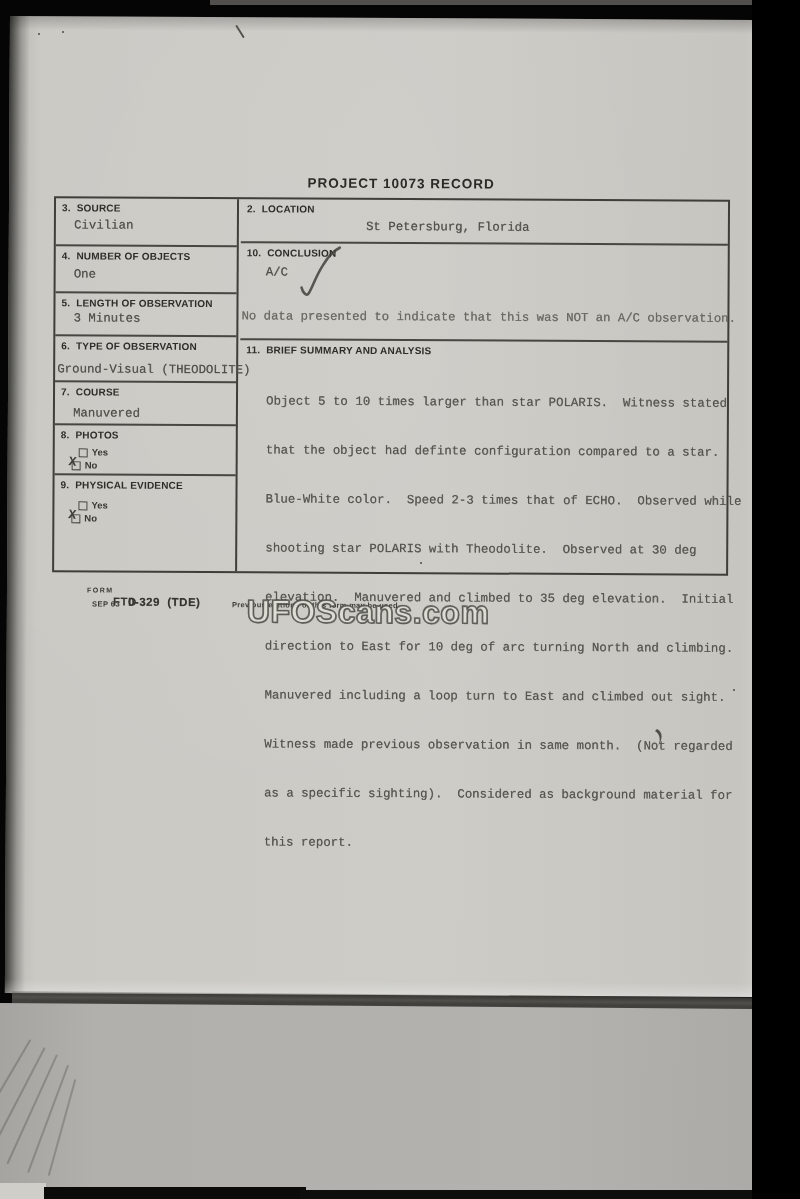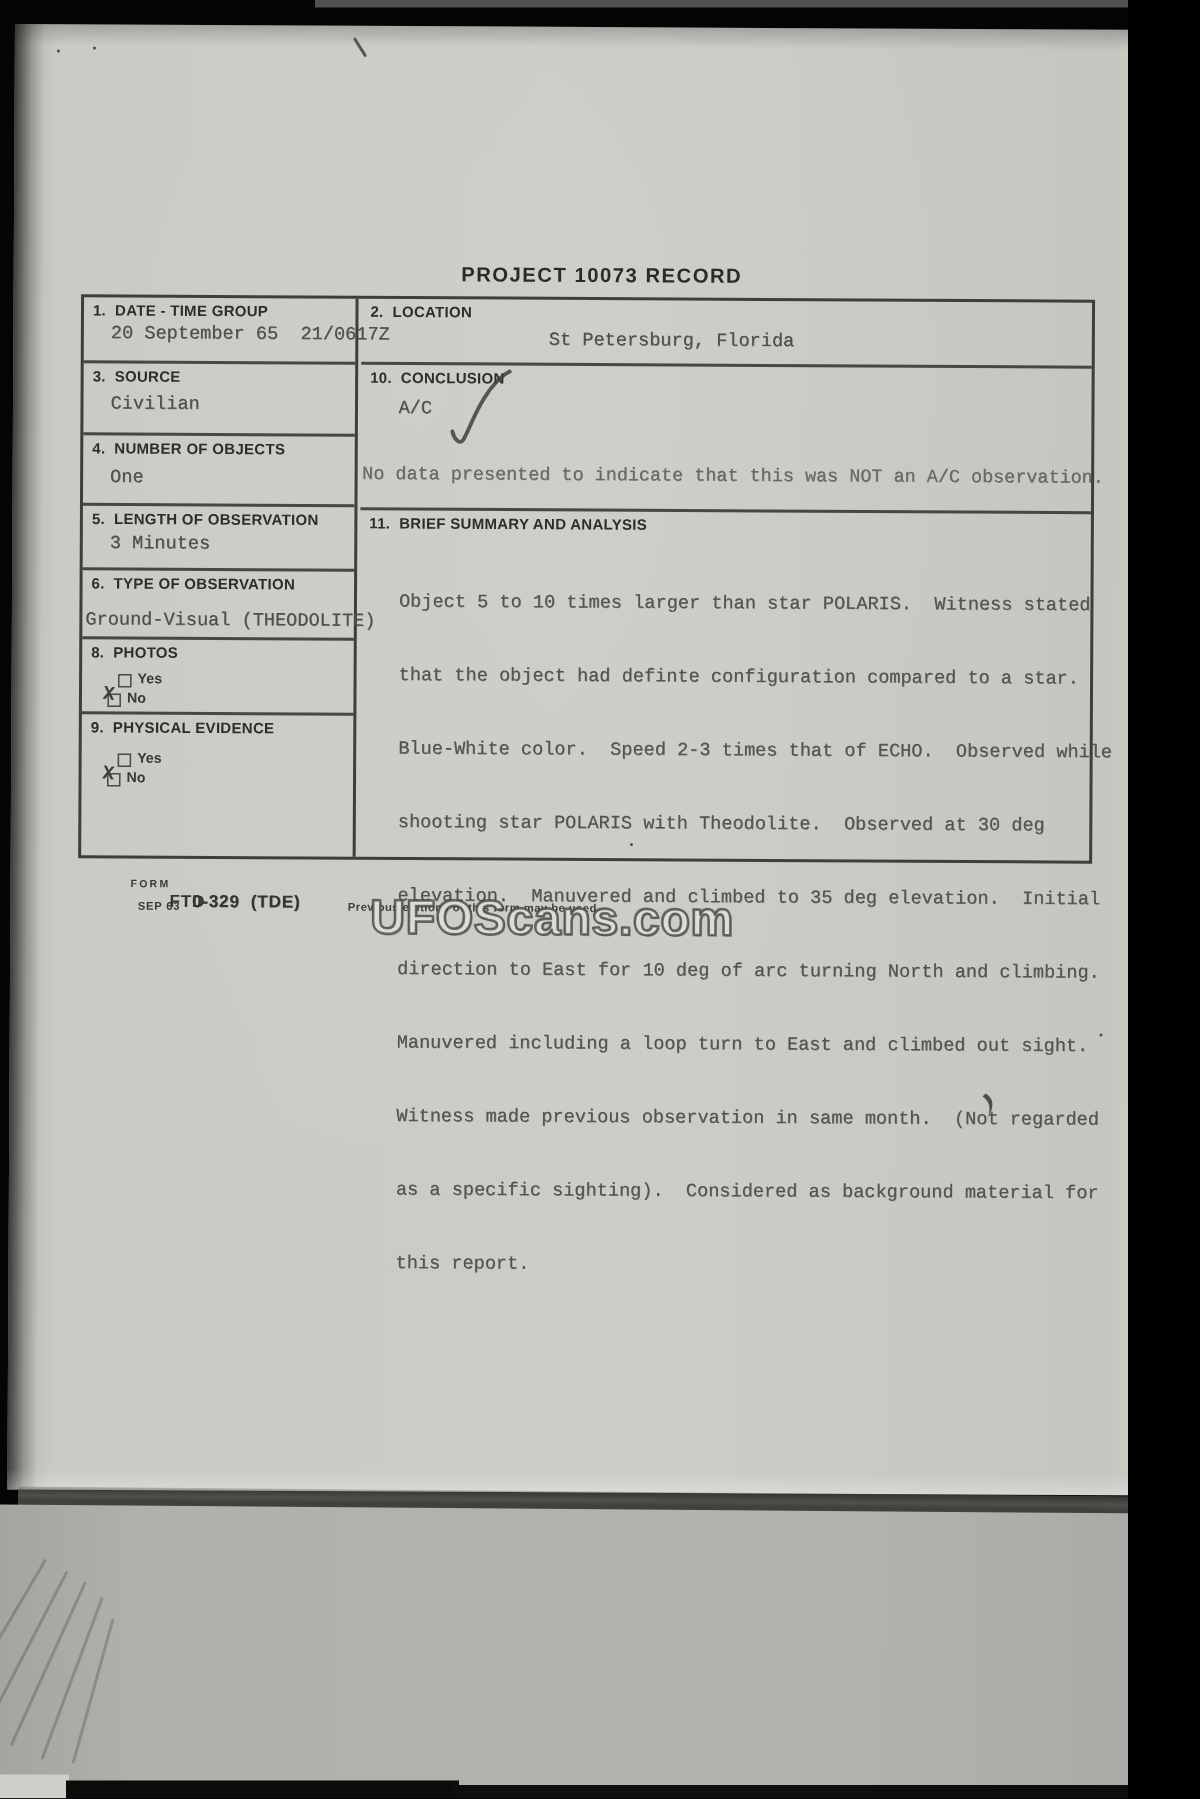--- a/index.html
+++ b/index.html
@@ -89,39 +89,39 @@
 
   <div class="top-sliver"></div>
 
   <div class="paper">
 
     <div class="title lbl">PROJECT 10073 RECORD</div>
 
     <div class="formtable">
 
       <div class="colL">
-        <div class="cell" style="height:44px">
-          <div class="lbl">1.  DATE - TIME GROUP</div>
-          <div class="tw val" style="left:18px;top:17px">20 September 65  21/0617Z</div>
-        </div>
         <div class="cell" style="height:48px">
           <div class="lbl">3.  SOURCE</div>
           <div class="tw val" style="left:18px;top:20px">Civilian</div>
         </div>
         <div class="cell" style="height:47px">
           <div class="lbl">4.  NUMBER OF OBJECTS</div>
           <div class="tw val" style="left:18px;top:21px">One</div>
         </div>
         <div class="cell" style="height:43px">
           <div class="lbl">5.  LENGTH OF OBSERVATION</div>
           <div class="tw val" style="left:18px;top:18px">3 Minutes</div>
         </div>
         <div class="cell" style="height:46px">
           <div class="lbl">6.  TYPE OF OBSERVATION</div>
           <div class="tw val" style="left:2px;top:26px">Ground-Visual (THEODOLITE)</div>
+        </div>
+        <div class="cell" style="height:43px">
+          <div class="lbl">7.  COURSE</div>
+          <div class="tw val" style="left:18px;top:24px">Manuvered</div>
         </div>
         <div class="cell" style="height:50px">
           <div class="lbl">8.  PHOTOS</div>
           <div class="cbrow" style="left:24px;top:21px">
             <span class="cbwrap">
                 <span class="cbbox"></span>
               </span>
             <span class="cblab">Yes</span>
           </div>
           <div class="cbrow" style="left:17px;top:34px">

